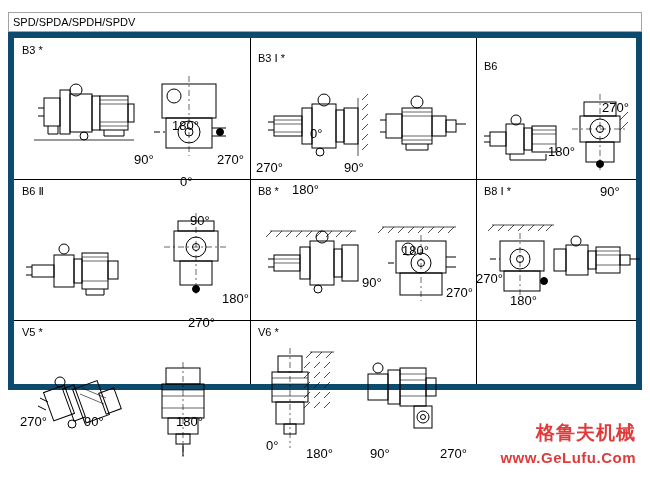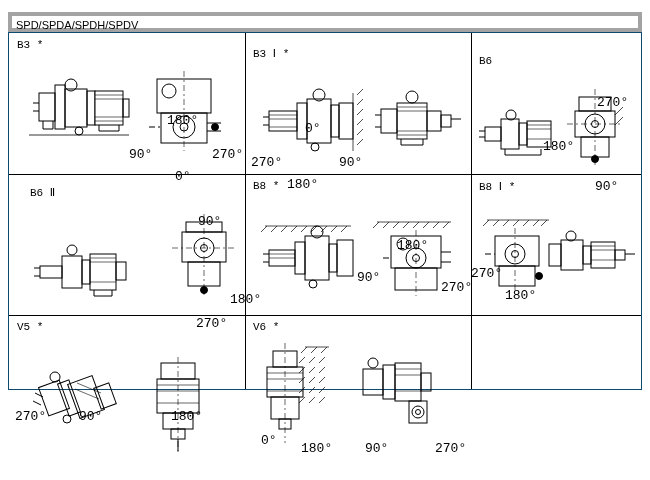--- a/index.html
+++ b/index.html
@@ -8,32 +8,31 @@
     background:#ffffff;
     font-family:"Liberation Sans", sans-serif;
     color:#000;
     position:relative;
     overflow:hidden;
   }
   .sheet{position:absolute;left:0;top:0;width:650px;height:480px;}
 
   .title-bar{
     position:absolute;left:8px;top:12px;width:634px;height:20px;
-    border:4px solid #a3a3a3;
+    border:1px solid #a3a3a3;
     box-sizing:border-box;
     font-size:11px;
     line-height:18px;
     padding-left:4px;
   }
 
   .grid{
     position:absolute;left:8px;top:32px;width:634px;height:358px;
-    border:1px solid #0c4a6e;
+    border:6px solid #0c4a6e;
     box-sizing:border-box;
-    font-family:Liberation Mono, monospace;
   }
   .vline{position:absolute;top:0;bottom:0;width:1px;background:#000;}
   .hline{position:absolute;left:0;right:0;height:1px;background:#000;}
 
   .cell{position:absolute;box-sizing:border-box;}
   .cell-label{
     position:absolute;left:8px;top:6px;
     font-size:11px;
     white-space:nowrap;
   }
@@ -174,21 +173,21 @@
             <path d="M144 48 L152 40 M144 58 L152 50" stroke-width="0.7"></path>
             <circle cx="124" cy="92" r="3.5" fill="#000"></circle>
           </g>
         </svg>
         <div class="ang" style="left:126px;top:28px;">270°</div>
         <div class="ang" style="left:72px;top:72px;">180°</div>
         <div class="ang" style="left:124px;top:112px;">90°</div>
       </div>
     </div>
 
-    <div class="cell" style="left:13px;top:141px;width:236px;height:141px;margin-top:6px;">
+    <div class="cell" style="left:0;top:141px;width:236px;height:141px;">
       <div class="cell-label">B6 Ⅱ</div>
       <div class="fig">
         <svg width="236" height="123" viewBox="0 0 236 123">
           <g fill="none" stroke="#000" stroke-width="1">
             <rect x="18" y="68" width="22" height="12"></rect>
             <rect x="40" y="58" width="20" height="32"></rect>
             <rect x="60" y="62" width="8" height="24"></rect>
             <rect x="68" y="56" width="26" height="36"></rect>
             <path d="M68 60 H94 M68 64 H94 M68 84 H94" stroke-width="0.6"></path>
             <circle cx="50" cy="52" r="5"></circle>
@@ -337,14 +336,16 @@
         <div class="ang" style="left:120px;top:108px;">90°</div>
         <div class="ang" style="left:190px;top:108px;">270°</div>
       </div>
     </div>
 
     <div class="cell" style="left:462px;top:282px;width:170px;height:150px;">
       <div class="cell-label"></div>
     </div>
   </div>
 
+  <div class="watermark wm1">格鲁夫机械</div>
+  <div class="watermark wm2">www.GeLufu.Com</div>
 
 </div>
 
 </body></html>

